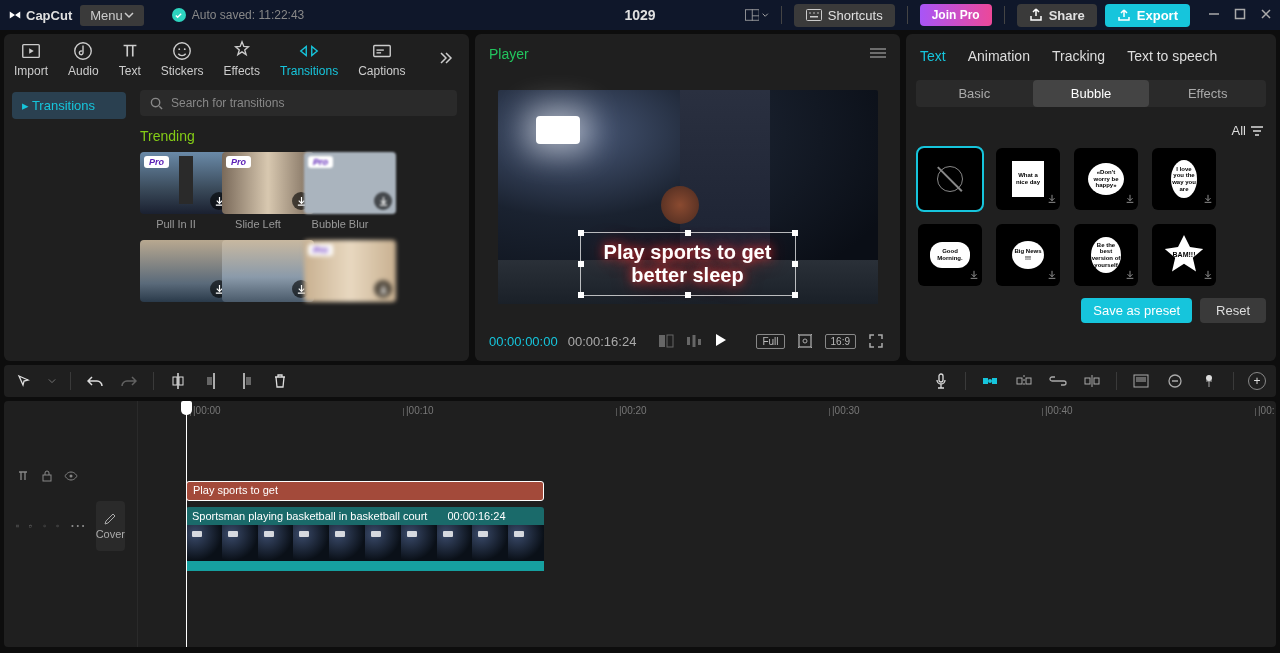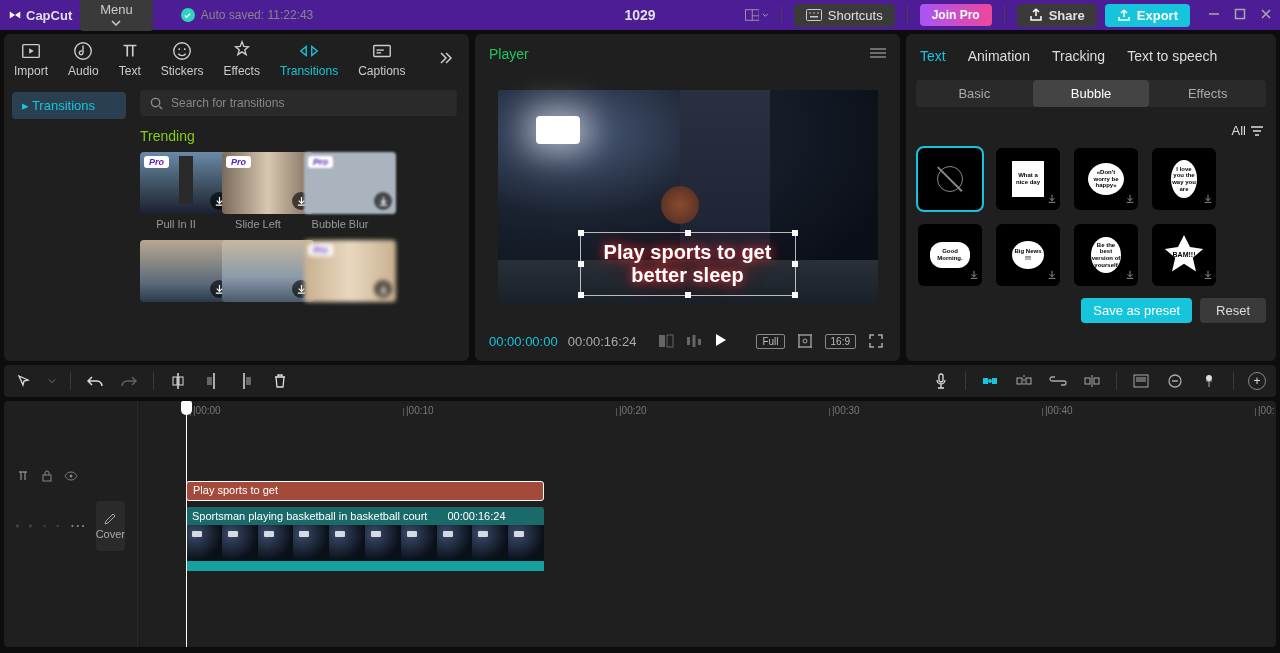--- a/index.html
+++ b/index.html
@@ -1,22 +1,22 @@
 <!DOCTYPE html>
 <html><head>
 <meta charset="utf-8">
 <style>
 * { margin: 0; padding: 0; box-sizing: border-box; font-family: -apple-system, BlinkMacSystemFont, "Segoe UI", Arial, sans-serif; }
 body { background: #0d0d0d; color: #e0e0e0; width: 1280px; height: 653px; overflow: hidden; font-size: 13px; }
 
 
-.topbar { height: 30px; background: #4c1d95; display: flex; align-items: center; padding: 0 8px; gap: 8px; }
+.topbar { height: 30px; background: #0f172a; display: flex; align-items: center; padding: 0 8px; gap: 8px; }
 .logo { display: flex; align-items: center; gap: 4px; font-weight: bold; font-size: 13px; }
 .logo-icon { width: 14px; height: 14px; fill: #fff; }
-.menu-btn { background: #3a3a3a; color: #ccc; padding: 3px 20px; border-radius: 3px; display: flex; align-items: center; gap: 1px; cursor: pointer; font-size: 13px; flex-direction: column; }
+.menu-btn { background: #3a3a3a; color: #ccc; padding: 3px 10px; border-radius: 3px; display: flex; align-items: center; gap: 1px; cursor: pointer; font-size: 13px; }
 .auto-saved { display: flex; align-items: center; gap: 6px; color: #888; font-size: 12px; margin-left: 20px; }
 .check-icon { width: 14px; height: 14px; border-radius: 50%; background: #2dd4bf; display: flex; align-items: center; justify-content: center; }
 .project-title { position: absolute; left: 50%; transform: translateX(-50%); font-weight: bold; font-size: 14px; }
 .topbar-right { margin-left: auto; display: flex; align-items: center; gap: 8px; }
 .top-icon-btn { width: 24px; height: 24px; display: flex; align-items: center; justify-content: center; cursor: pointer; color: #aaa; }
 .top-divider { width: 1px; height: 18px; background: #444; margin: 0 4px; }
 .shortcuts-btn { background: #3a3a3a; padding: 4px 12px; border-radius: 4px; display: flex; align-items: center; gap: 6px; cursor: pointer; font-size: 13px; }
 .join-pro { background: linear-gradient(90deg, #a855f7, #ec4899); color: #fff; padding: 4px 12px; border-radius: 4px; font-weight: bold; cursor: pointer; font-size: 12px; }
 .share-btn { background: #3a3a3a; padding: 4px 12px; border-radius: 4px; display: flex; align-items: center; gap: 6px; cursor: pointer; font-size: 13px; font-weight: bold; }
 .export-btn { background: #16c5dc; color: #fff; padding: 4px 12px; border-radius: 4px; display: flex; align-items: center; gap: 6px; cursor: pointer; font-size: 13px; font-weight: bold; }

